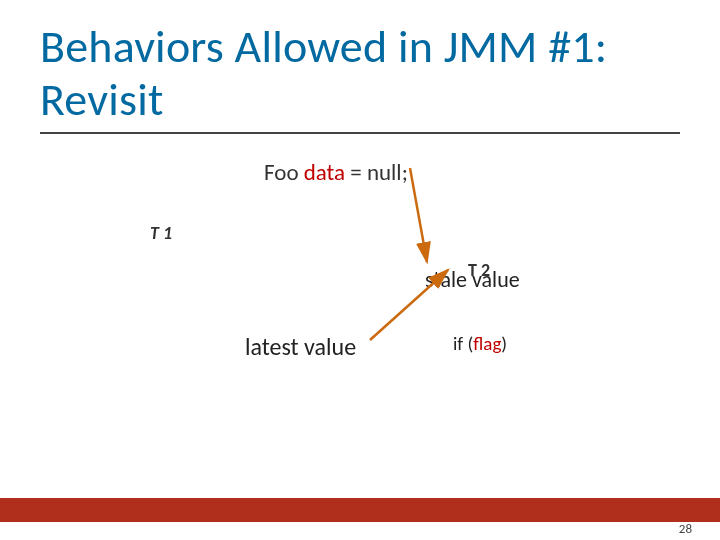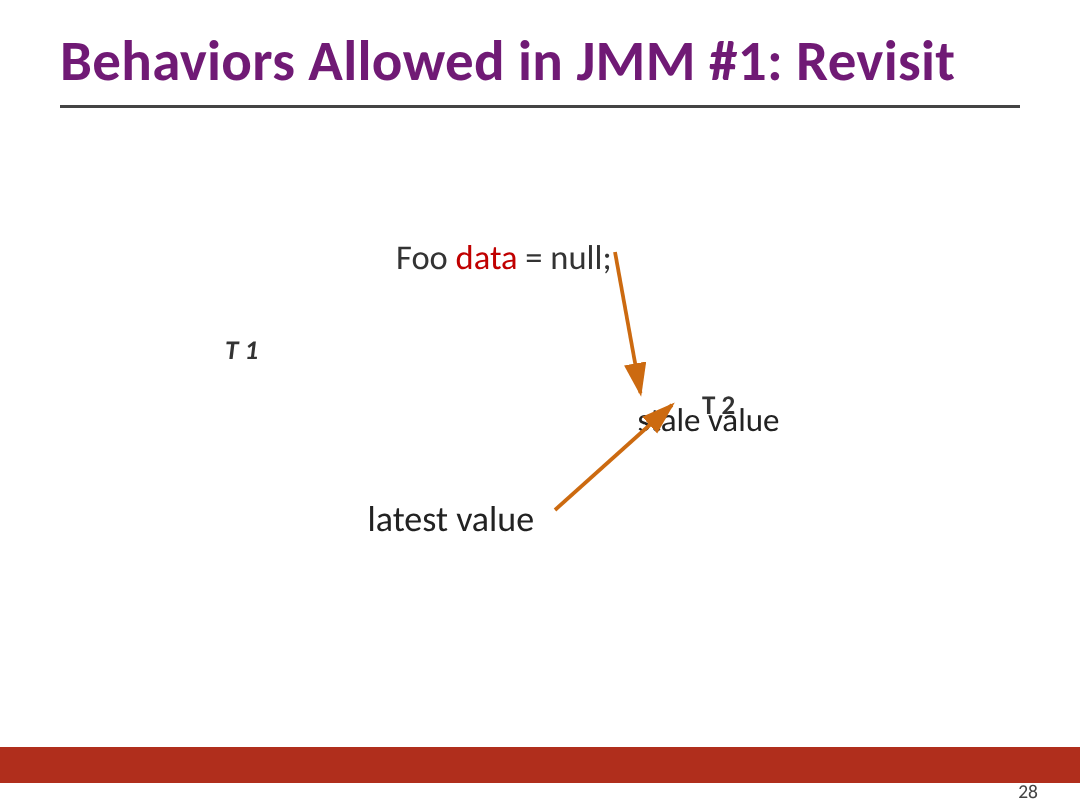--- a/index.html
+++ b/index.html
@@ -19,23 +19,23 @@
   }
   .title-wrap {
     position: absolute;
     left: 40px;
     top: 20px;
     width: 640px;
     border-bottom: 2px solid #444;
     padding-bottom: 6px;
   }
   .title {
-    font-size: 38px;
-    font-weight: 700;
-    color: #701a75;
+    font-size: 46px;
+    font-weight: 400;
+    color: #0369a1;
     line-height: 1.15;
     letter-spacing: 0.2px;
   }
   .shared {
     position: absolute;
     left: 264px;
     top: 158px;
     font-size: 23px;
     color: #333;
     line-height: 1.25;
@@ -135,20 +135,23 @@
   </div>
 
   <div class="thread-label t1-label">T 1</div>
   <div class="thread-label t2-label">T 2</div>
 
 
   <div class="stale">stale value</div>
   <div class="latest">latest value</div>
 
   <div class="t2-code">
+    <div>
+      <span>if (</span><span class="kw-flag">flag</span><span>)</span>
+    </div>
   </div>
 
   <svg class="arrows">
     <defs>
       <marker id="ah" markerWidth="10" markerHeight="10" refX="8" refY="3" orient="auto" markerUnits="strokeWidth">
         <path d="M0,0 L9,3 L0,6 Z" fill="#cc6a10"></path>
       </marker>
     </defs>
 
     <line x1="410" y1="168" x2="427" y2="262" stroke="#cc6a10" stroke-width="2.5" marker-end="url(#ah)"></line>

